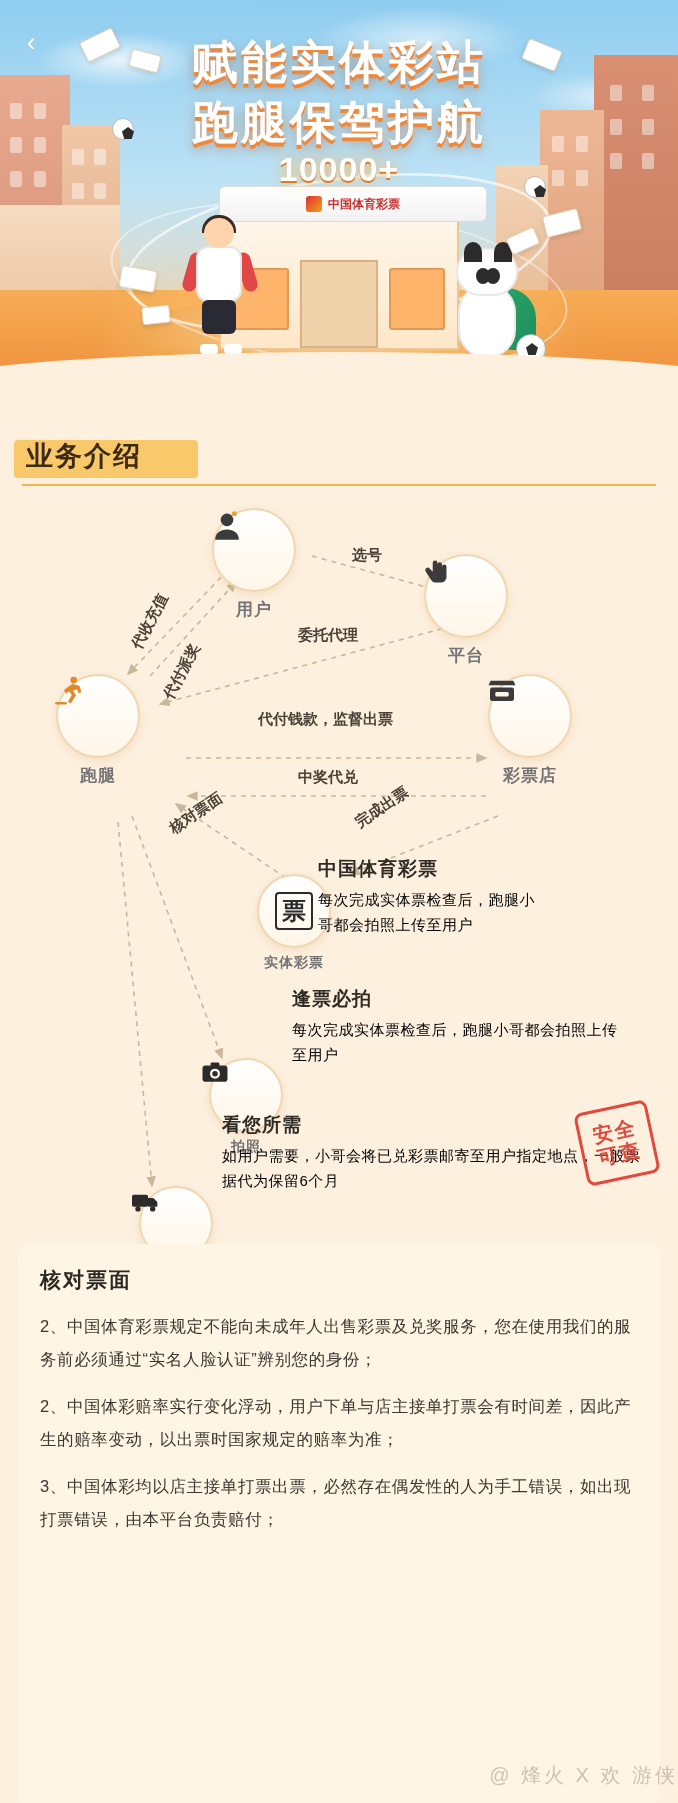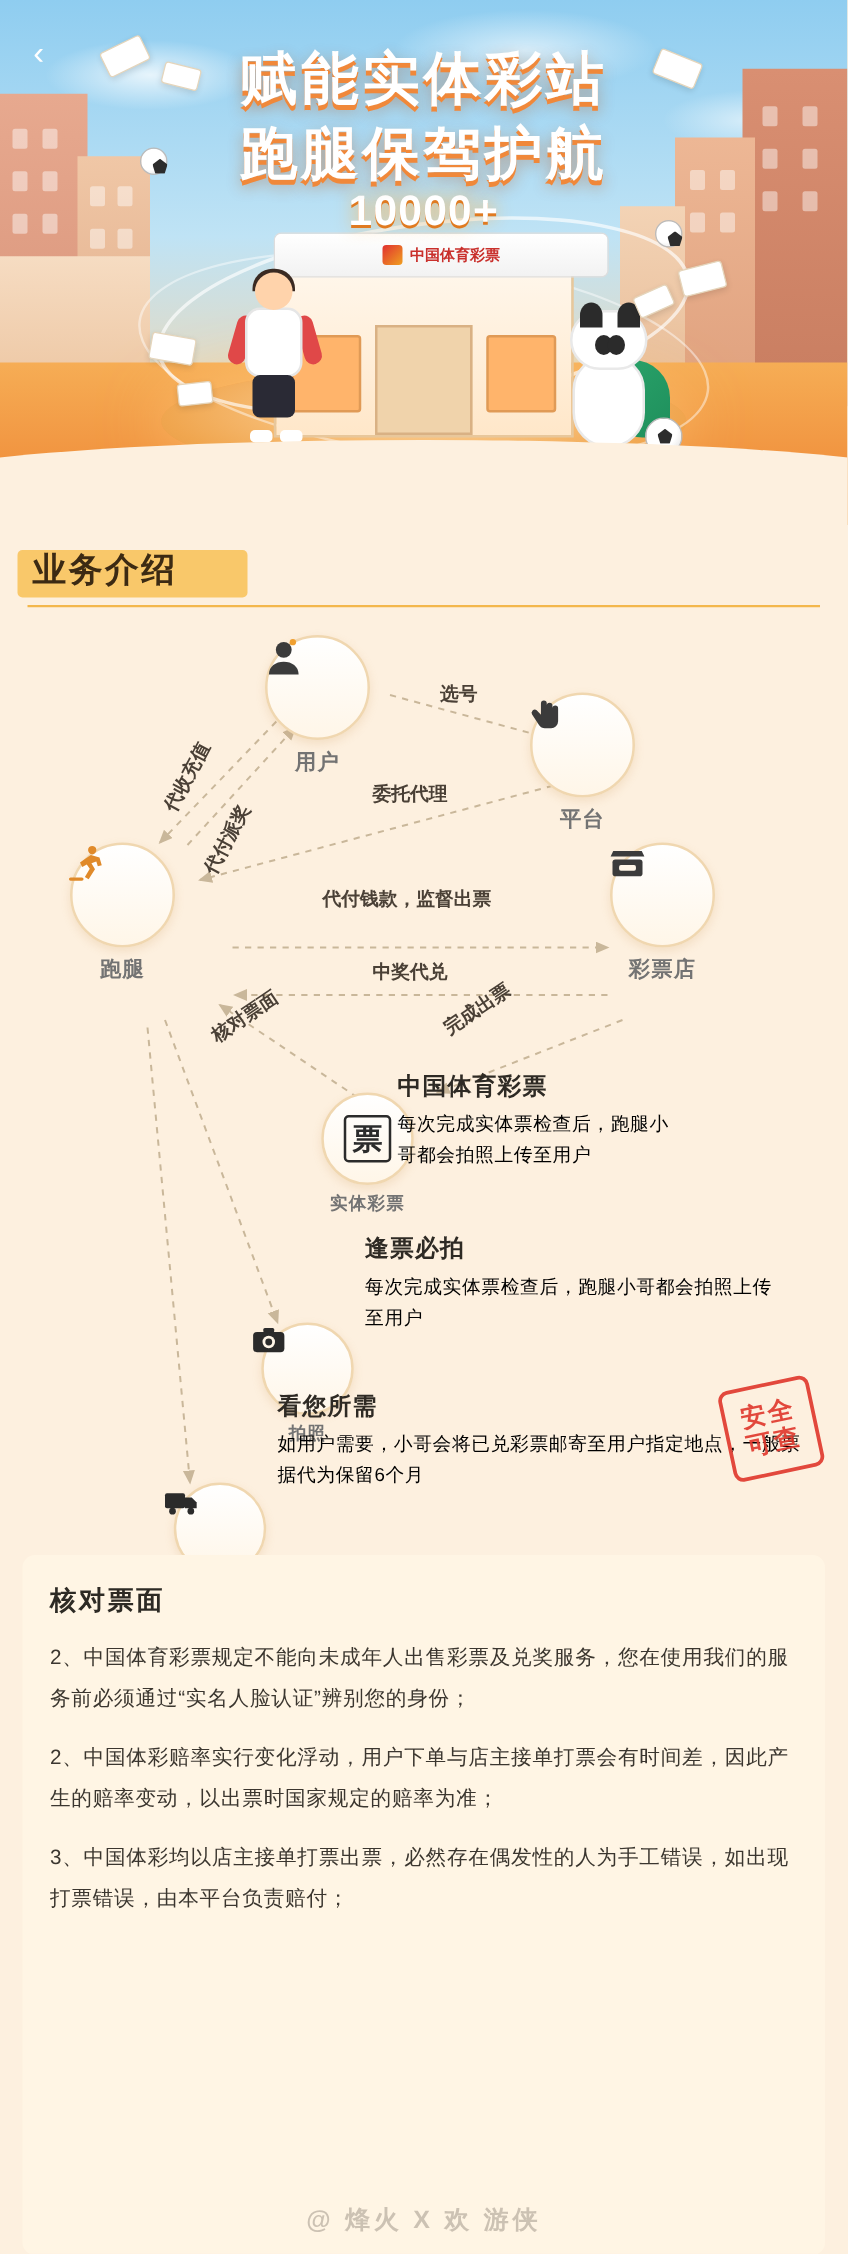--- a/index.html
+++ b/index.html
@@ -256,22 +256,22 @@
   .statement h3 {
     font-size: 21px; font-weight: bold; color: #2d2a24;
     letter-spacing: 2px; margin-bottom: 16px;
   }
   .statement p {
     font-size: 16.5px; color: #3b362f; line-height: 2.0; letter-spacing: .6px;
     margin-bottom: 14px;
   }
   .watermark {
     position: absolute; left: 0; right: 0; bottom: 14px;
-    text-align: center; font-size: 20px; color: rgba(120,110,100,.38);
-    letter-spacing: 3px; font-weight: bold;
+    text-align: right; font-size: 20px; color: rgba(120,110,100,.38);
+    letter-spacing: 3px; font-weight: normal;
   }
 </style>
 </head>
 <body>
 
 <div class="hero">
   <div class="sky-clouds"></div>
 
   <div class="bldg b1">
     <div class="win" style="left:10px;top:28px"></div>

